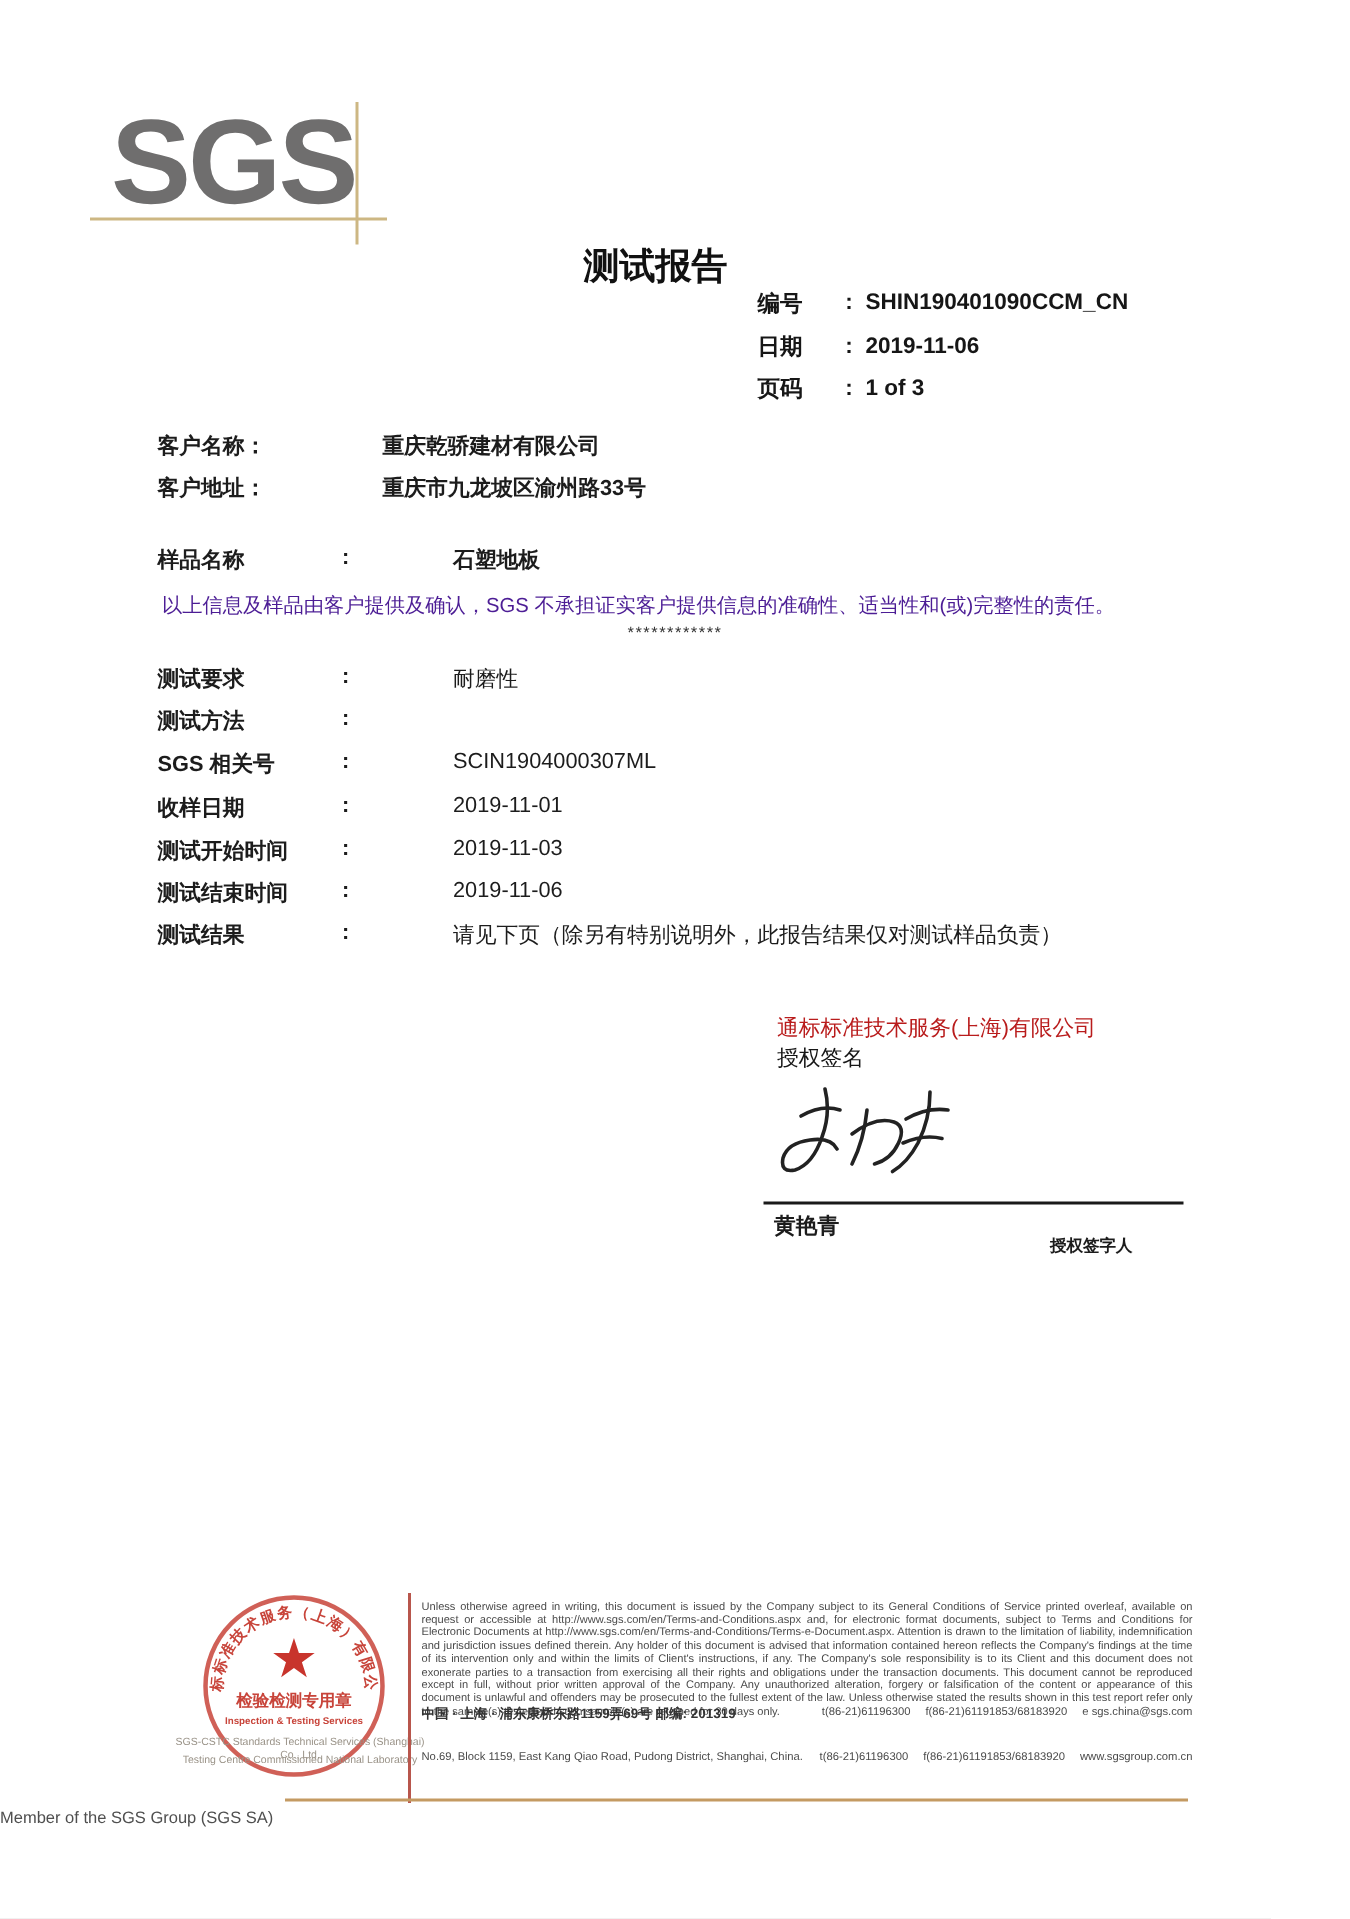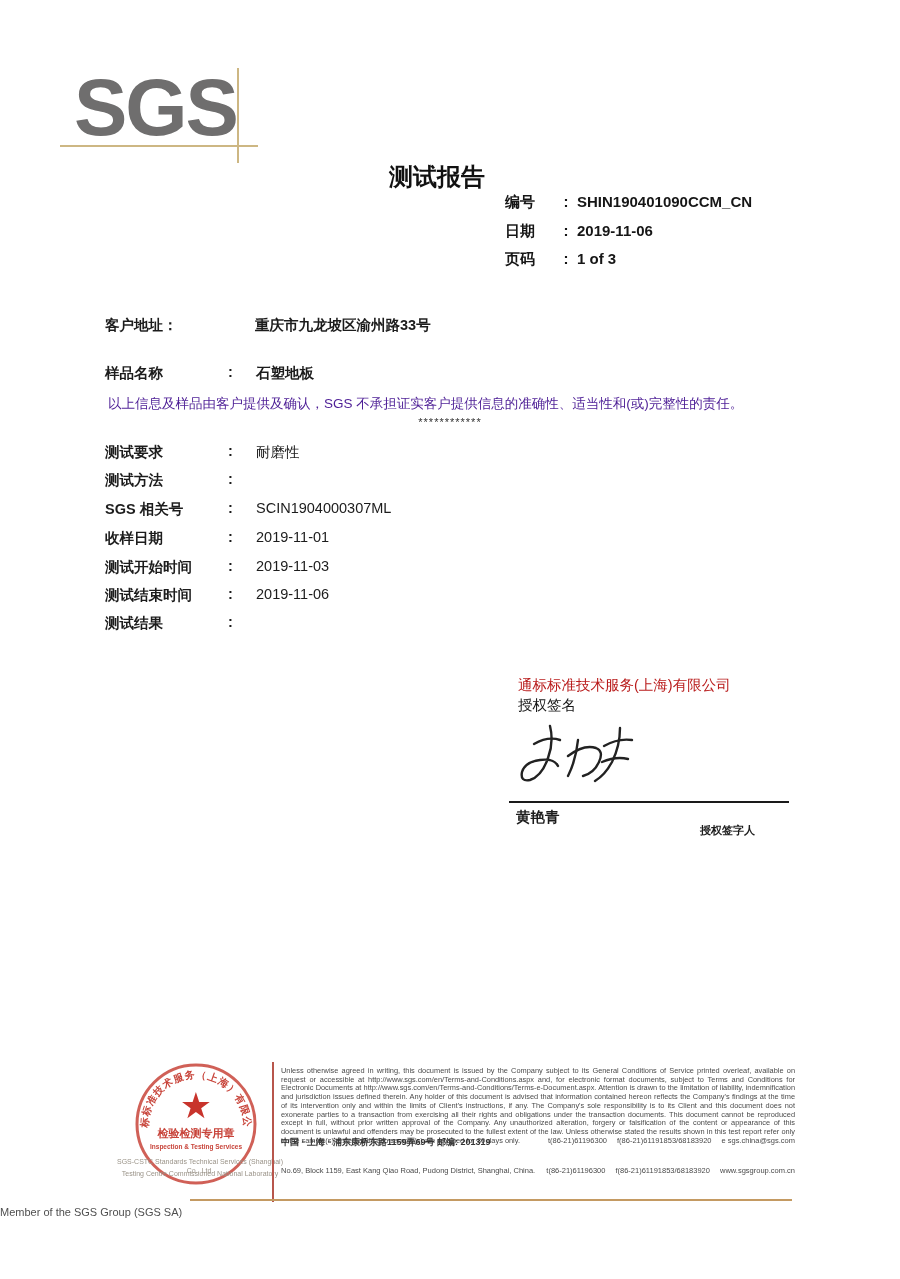--- a/index.html
+++ b/index.html
@@ -21,21 +21,21 @@
   .doc-title { position:absolute; left:389px; top:161px; font-size:24px; font-weight:bold; color:#111; }
   .meta-row { position:absolute; left:505px; display:flex; font-size:15px; font-weight:bold; color:#161616; }
   .meta-label { width:50px; }
   .meta-colon { width:22px; text-align:center; }
   
   .kv-row { position:absolute; left:105px; display:flex; font-size:14.5px; }
   .kv-label { width:150px; font-weight:600; }
   .kv-value { font-weight:600; }
   .col-label { width:123px; font-weight:600; }
   .col-colon { width:28px; font-weight:600; }
-  .col-value { white-space:nowrap; }
+  .col-value { white-space:nowrap;margin-left:46px; }
   .disclaimer { position:absolute; left:108px; top:395px; width:690px; font-size:13.5px; color:#4c1d95; }
   .asterisks { position:absolute; left:0; top:416px; width:900px; text-align:center; font-size:11px; letter-spacing:1px; color:#333; }
   
   .sig-company { position:absolute; left:518px; top:676px; font-size:14.5px; color:#b91c1c; }
   .sig-auth { position:absolute; left:518px; top:696px; font-size:14.5px; color:#161616; }
   .sig-image { position:absolute; left:520px; top:718px; }
   .sig-line { position:absolute; left:509px; top:801px; width:280px; height:2px; background:#1a1a1a; }
   .sig-name { position:absolute; left:516px; top:808px; font-size:14.5px; font-weight:600; }
   .sig-title { position:absolute; left:700px; top:808px; font-size:11px; font-weight:700;margin-top:15px; }
   
@@ -74,20 +74,24 @@
     <span class="meta-label">日期</span>
     <span class="meta-colon">:</span>
     <span class="meta-value">2019-11-06</span>
   </div>
   <div class="meta-row" style="top:250px">
     <span class="meta-label">页码</span>
     <span class="meta-colon">:</span>
     <span class="meta-value">1 of 3</span>
   </div>
 
+  <div class="kv-row" style="top:288px">
+    <span class="kv-label">客户名称：</span>
+    <span class="kv-value">重庆乾骄建材有限公司</span>
+  </div>
   <div class="kv-row" style="top:316px">
     <span class="kv-label">客户地址：</span>
     <span class="kv-value">重庆市九龙坡区渝州路33号</span>
   </div>
   <div class="kv-row" style="top:364px">
     <span class="col-label">样品名称</span>
     <span class="col-colon">:</span>
     <span class="col-value" style="font-weight:600">石塑地板</span>
   </div>
 
@@ -119,20 +123,21 @@
     <span class="col-value">2019-11-03</span>
   </div>
   <div class="kv-row" style="top:586px">
     <span class="col-label">测试结束时间</span>
     <span class="col-colon">:</span>
     <span class="col-value">2019-11-06</span>
   </div>
   <div class="kv-row" style="top:614px">
     <span class="col-label">测试结果</span>
     <span class="col-colon">:</span>
+    <span class="col-value">请见下页（除另有特别说明外，此报告结果仅对测试样品负责）</span>
   </div>
 
   <div class="sig-company">通标标准技术服务(上海)有限公司</div>
   <div class="sig-auth">授权签名</div>
   <svg class="sig-image" width="140" height="80" viewBox="0 0 140 80">
     <g fill="none" stroke="#222" stroke-width="2.4" stroke-linecap="round">
       <path d="M14,26 q14,-8 26,-4"></path>
       <path d="M30,8 q4,16 -2,32 q-6,18 -18,22 q-10,2 -8,-8 q3,-10 18,-12 q14,-2 18,6"></path>
       <path d="M58,22 q-2,20 -10,36"></path>
       <path d="M48,38 q16,-12 28,-8 q8,3 3,14 q-5,11 -16,14"></path>

